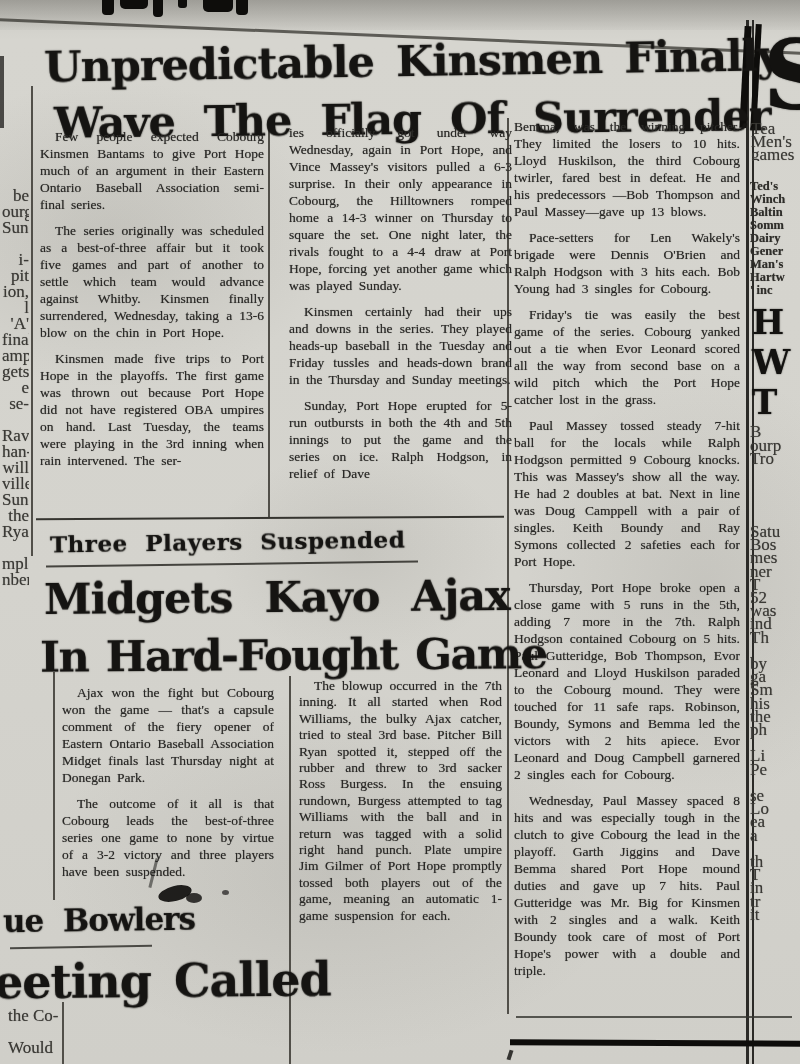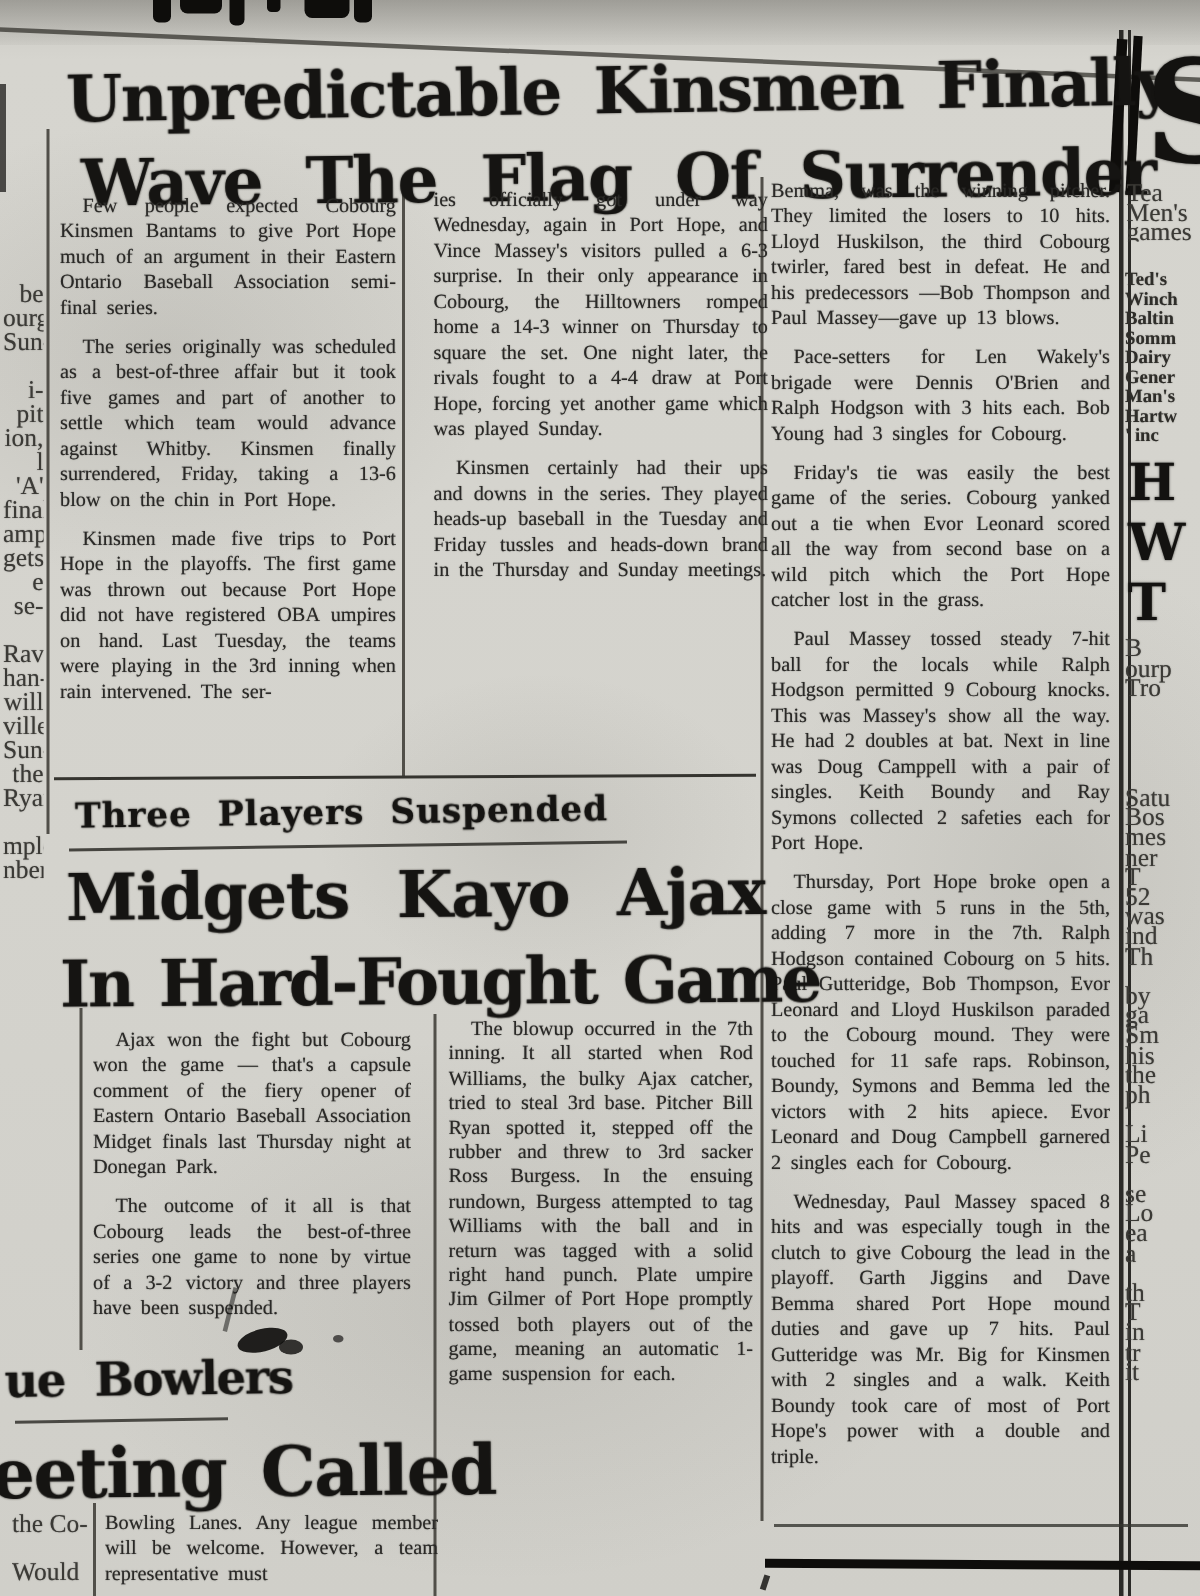--- a/index.html
+++ b/index.html
@@ -72,27 +72,28 @@
   <div class="vrule" style="left:746px;top:20px;height:1044px;width:2.5px;background:#2b2a27;"></div>
   <div class="vrule" style="left:752px;top:20px;height:1044px;width:1.5px;background:#2b2a27;"></div>
   <div class="bar" style="left:742px;top:26px;width:7px;height:102px;transform:rotate(3deg);"></div>
   <div class="bar" style="left:753px;top:24px;width:6px;height:106px;transform:rotate(3deg);"></div>
 
   <div class="headline" style="left:44px;top:36px;font-size:43px;word-spacing:8px;transform:rotate(-0.9deg);">Unpredictable Kinsmen Finally</div>
   <div class="headline" style="left:54px;top:94px;font-size:43px;word-spacing:15px;transform:rotate(-0.6deg);">Wave The Flag Of Surrender</div>
 
   <div class="body-col" style="left:40px;top:128px;width:224px;height:392px;">
     <p>Few people expected Cobourg Kinsmen Bantams to give Port Hope much of an argument in their Eastern Ontario Baseball Association semi-final series.</p>
-    <p>The series originally was scheduled as a best-of-three affair but it took five games and part of another to settle which team would advance against Whitby. Kinsmen finally surrendered, Friday, taking a 13-6 blow on the chin in Port Hope.</p>
+    <p>The series originally was scheduled as a best-of-three affair but it took five games and part of another to settle which team would advance against Whitby. Kinsmen finally surrendered, Wednesday, taking a 13-6 blow on the chin in Port Hope.</p>
     <p>Kinsmen made five trips to Port Hope in the playoffs. The first game was thrown out because Port Hope did not have registered OBA umpires on hand. Last Tuesday, the teams were playing in the 3rd inning when rain intervened. The ser-</p>
   </div>
 
   <div class="body-col" style="left:277px;top:124px;width:223px;height:396px;margin-left:12px;">
     <p class="cont">ies officially got under way Wednesday, again in Port Hope, and Vince Massey's visitors pulled a 6-3 surprise. In their only appearance in Cobourg, the Hilltowners romped home a 14-3 winner on Thursday to square the set. One night later, the rivals fought to a 4-4 draw at Port Hope, forcing yet another game which was played Sunday.</p>
     <p>Kinsmen certainly had their ups and downs in the series. They played heads-up baseball in the Tuesday and Friday tussles and heads-down brand in the Thursday and Sunday meetings.</p>
+    <p>Sunday, Port Hope erupted for 5-run outbursts in both the 4th and 5th innings to put the game and the series on ice. Ralph Hodgson, in relief of Dave</p>
   </div>
 
   <div class="body-col" style="left:514px;top:118px;width:226px;height:896px;">
     <p class="cont">Bemma, was the winning pitcher. They limited the losers to 10 hits. Lloyd Huskilson, the third Cobourg twirler, fared best in defeat. He and his predecessors —Bob Thompson and Paul Massey—gave up 13 blows.</p>
     <p>Pace-setters for Len Wakely's brigade were Dennis O'Brien and Ralph Hodgson with 3 hits each. Bob Young had 3 singles for Cobourg.</p>
     <p>Friday's tie was easily the best game of the series. Cobourg yanked out a tie when Evor Leonard scored all the way from second base on a wild pitch which the Port Hope catcher lost in the grass.</p>
     <p>Paul Massey tossed steady 7-hit ball for the locals while Ralph Hodgson permitted 9 Cobourg knocks. This was Massey's show all the way. He had 2 doubles at bat. Next in line was Doug Camppell with a pair of singles. Keith Boundy and Ray Symons collected 2 safeties each for Port Hope.</p>
     <p>Thursday, Port Hope broke open a close game with 5 runs in the 5th, adding 7 more in the 7th. Ralph Hodgson contained Cobourg on 5 hits. Paul Gutteridge, Bob Thompson, Evor Leonard and Lloyd Huskilson paraded to the Cobourg mound. They were touched for 11 safe raps. Robinson, Boundy, Symons and Bemma led the victors with 2 hits apiece. Evor Leonard and Doug Campbell garnered 2 singles each for Cobourg.</p>
     <p>Wednesday, Paul Massey spaced 8 hits and was especially tough in the clutch to give Cobourg the lead in the playoff. Garth Jiggins and Dave Bemma shared Port Hope mound duties and gave up 7 hits. Paul Gutteridge was Mr. Big for Kinsmen with 2 singles and a walk. Keith Boundy took care of most of Port Hope's power with a double and triple.</p>
   </div>
@@ -116,23 +117,20 @@
   <div class="blob" style="left:186px;top:893px;width:16px;height:10px;opacity:.8;"></div>
   <div class="blob" style="left:222px;top:890px;width:7px;height:5px;opacity:.65;"></div>
   <div class="bar" style="left:152px;top:858px;width:3px;height:30px;transform:rotate(14deg);opacity:.5;"></div>
 
   <div class="headline" style="left:3px;top:902px;font-size:31px;word-spacing:10px;transform:rotate(-0.8deg);">ue Bowlers</div>
   <div class="rule" style="left:10px;top:946px;width:142px;height:1.5px;transform:rotate(-1deg);background:#4a4944;"></div>
   <div class="headline" style="left:-6px;top:954px;font-size:46px;word-spacing:8px;transform:rotate(-0.5deg);">eeting Called</div>
   <div class="frag" style="left:8px;top:1008px;width:54px;line-height:16px;">the Co-
 
 Would</div>
-  <div class="body-col" style="left:70px;top:1006px;width:222px;height:58px;">
-    <p class="cont">Bowling Lanes. Any league member will be welcome. However, a team representative must</p>
-  </div>
 
   <div class="rule" style="left:516px;top:1016px;width:276px;height:2px;opacity:.8;"></div>
   <div class="bar" style="left:510px;top:1040px;width:292px;height:6px;transform:rotate(0.3deg);"></div>
   <div class="bar" style="left:508px;top:1050px;width:4px;height:10px;transform:rotate(18deg);opacity:.8;"></div>
 
   <div class="frag right-al" style="left:2px;top:188px;width:27px;">be
 ourg
 Sun-
 
 i-pit

